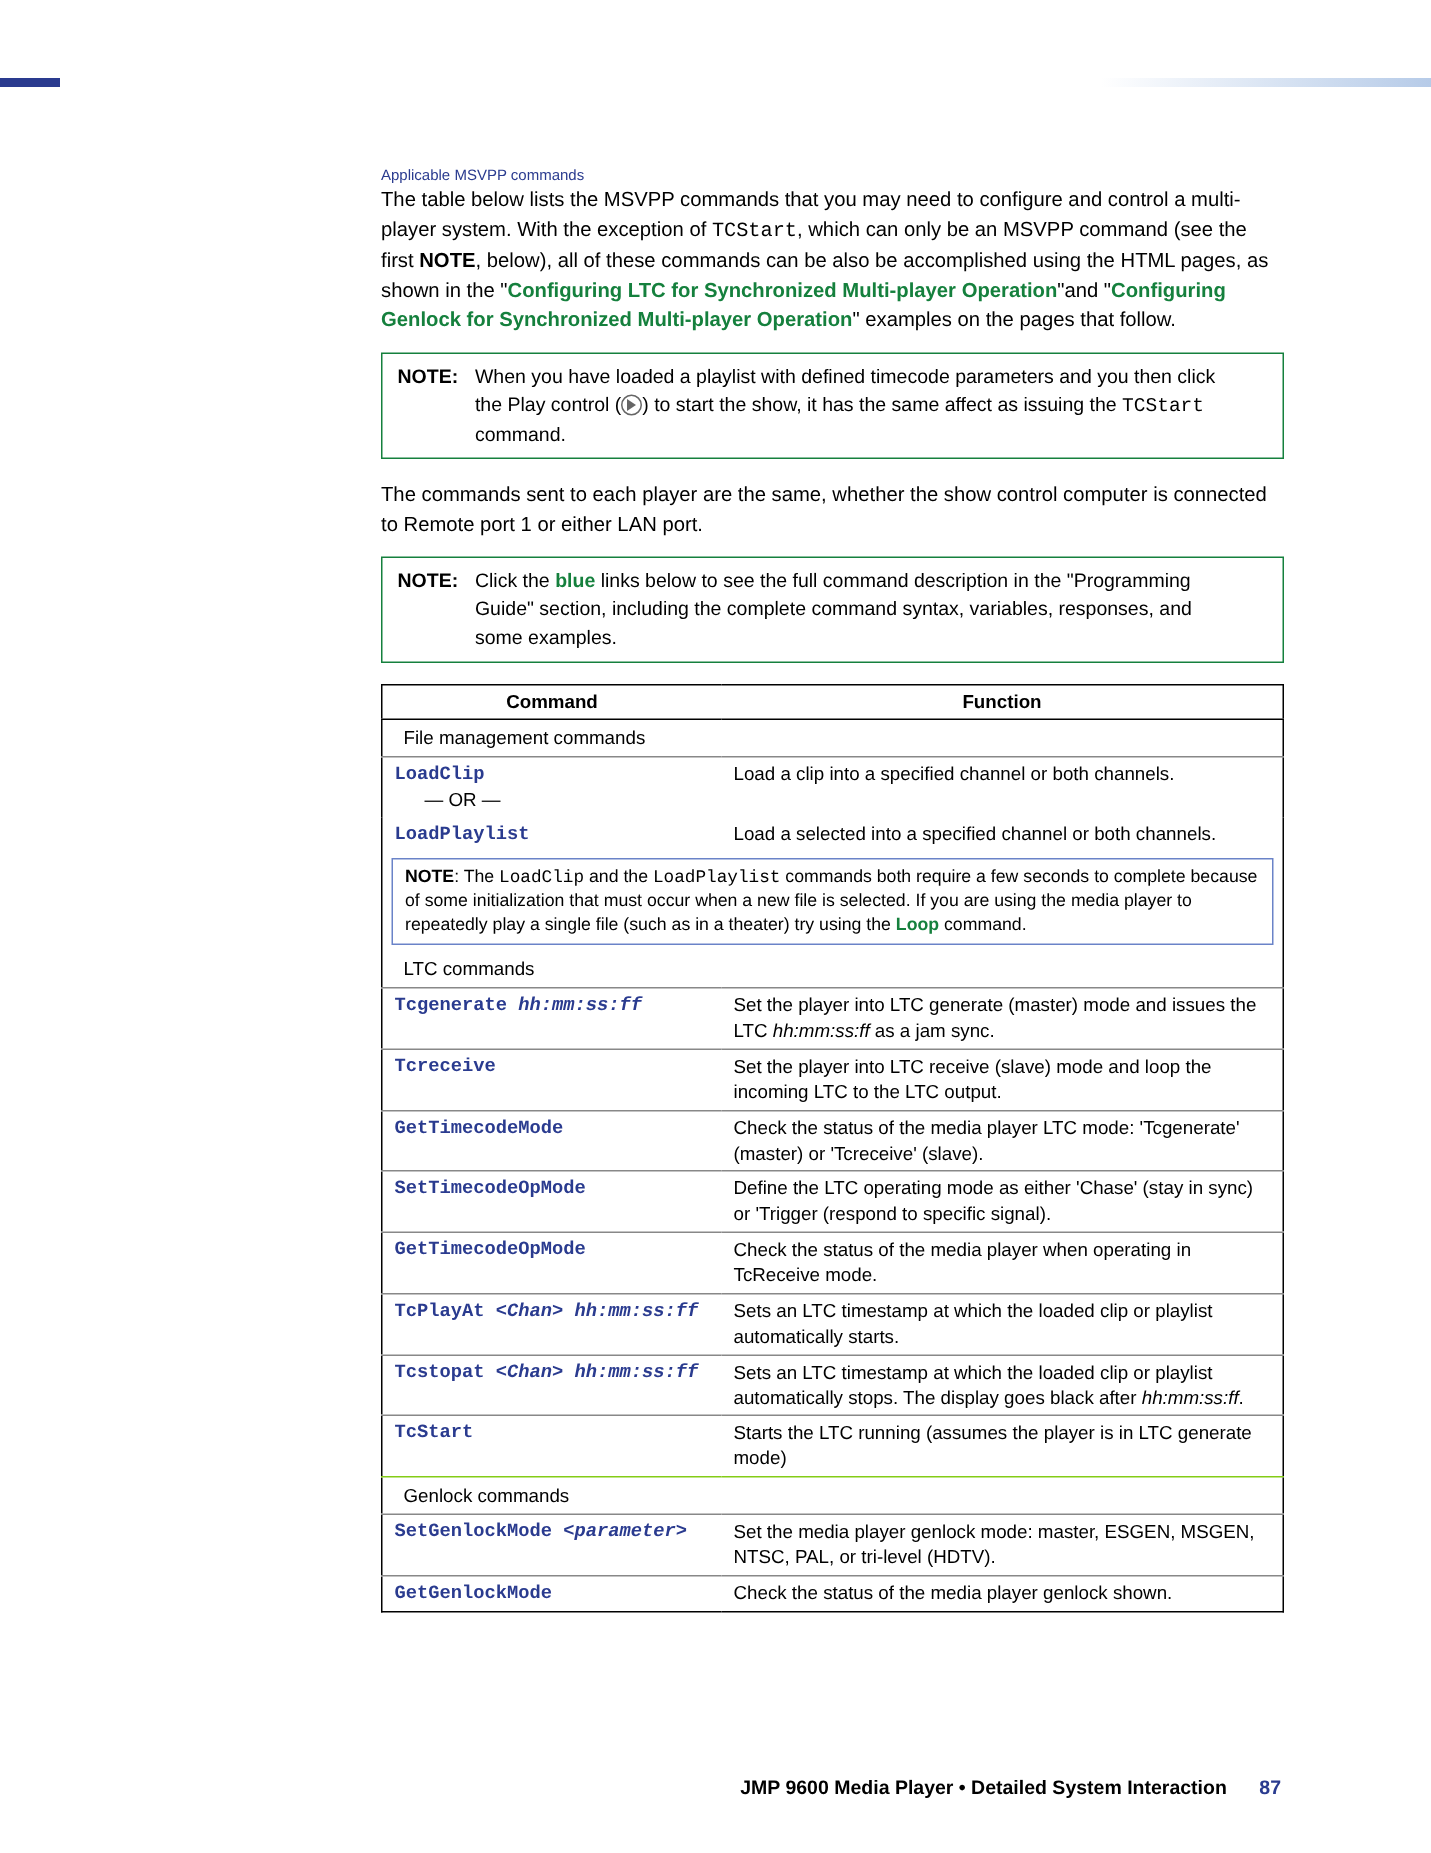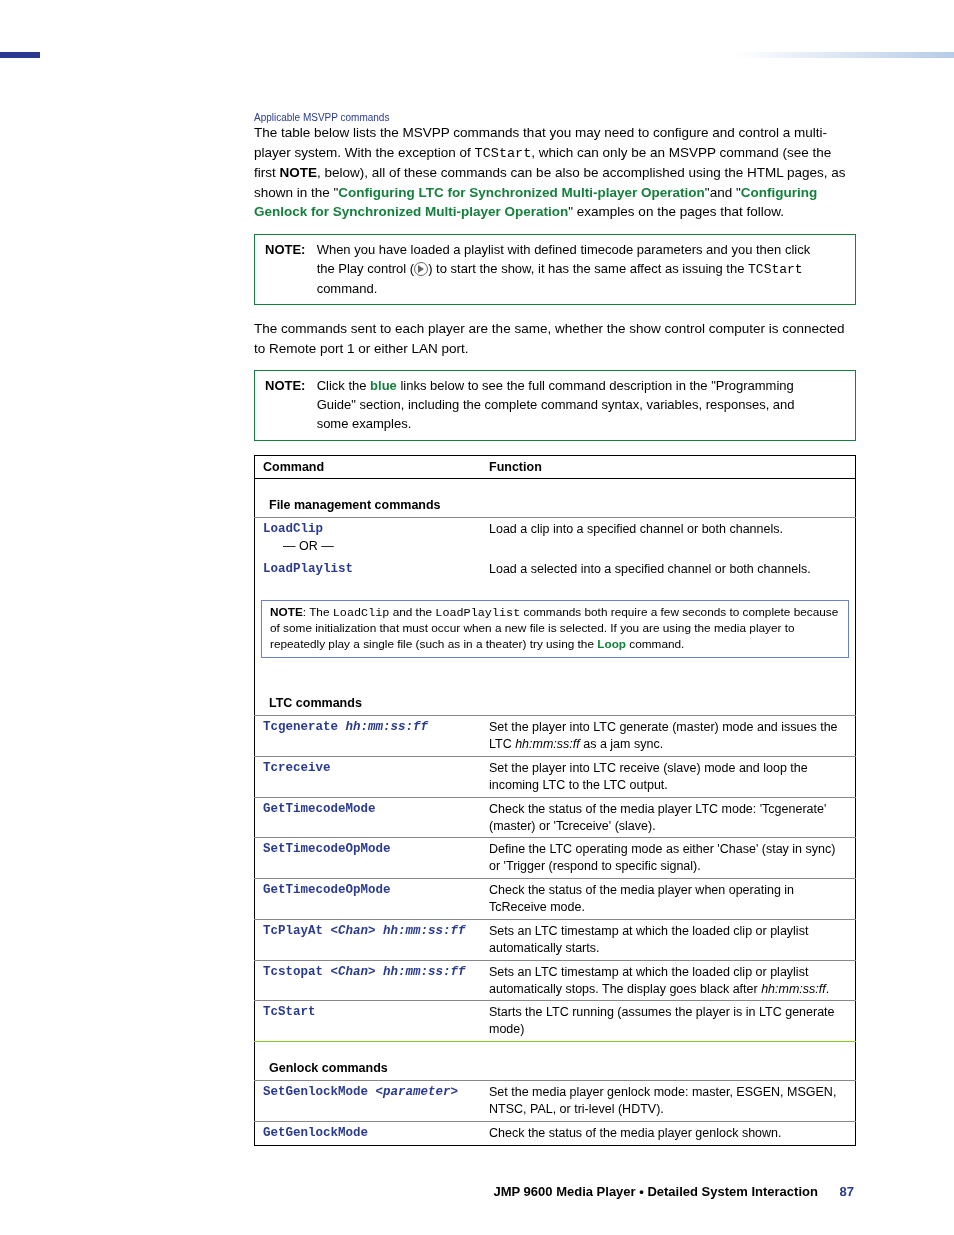--- a/index.html
+++ b/index.html
@@ -10,27 +10,27 @@
   .h2{color:#2a3b8f;font-weight:normal;font-size:10px;margin-bottom:0}
   .para{line-height:1.45;margin-bottom:12px;font-size:13.5px}
   .mono{font-family:"Courier New",monospace}
   .linkblue{color:#15803d;font-weight:bold}
   .notebox{border:1px solid #15803d;margin:8px 0 14px;padding:6px 10px;font-size:13px;line-height:1.45}
   .nb-label{font-weight:bold;display:inline-block;width:48px;vertical-align:top}
   .nb-body{display:inline-block;width:510px;vertical-align:top}
   .play{display:inline-block;width:12px;height:12px;border:1px solid #666;border-radius:50%;position:relative;vertical-align:middle}
   .play::after{content:"";position:absolute;left:3px;top:2px;border-left:6px solid #666;border-top:4px solid transparent;border-bottom:4px solid transparent}
   table.cmd{border:1px solid #000;border-collapse:collapse;width:100%;margin-top:8px;font-size:12.5px}
-  table.cmd th{border-bottom:1px solid #000;text-align:left;padding:4px 8px;font-weight:bold}
+  table.cmd th{border-bottom:1px solid #000;text-align:center;padding:4px 8px;font-weight:bold}
   table.cmd td{padding:3px 8px;vertical-align:top;line-height:1.35}
-  table.cmd td.grp{font-weight:bold;padding-top:18px;padding-left:14px}
+  table.cmd td.grp{font-weight:normal;padding-top:4px;padding-left:14px}
   table.cmd td.c{color:#2a3b8f;font-family:"Courier New",monospace;font-weight:bold;width:210px}
   table.cmd td.c .it{font-style:italic}
   .or{color:#000;font-family:Arial;font-weight:normal;padding-left:20px}
-  .innernote{border:1px solid #6a83c8;margin:19px 6px;padding:4px 8px;font-size:11.8px;line-height:1.35}
+  .innernote{border:1px solid #6a83c8;margin:4px 6px;padding:4px 8px;font-size:11.8px;line-height:1.35}
   .innernote .nlbl{font-weight:bold;font-size:11.8px;display:inline}
   .footer{position:absolute;left:0;bottom:36px;width:954px;text-align:right;padding-right:100px;box-sizing:border-box;font-size:13px}
   .footer b{font-weight:bold}
   .fnum{color:#2a3b8f;font-weight:bold;margin-left:18px}
   .i{font-style:italic}
   .sep{border-bottom:1px solid #888}
 </style>
 </head>
 <body>
 

